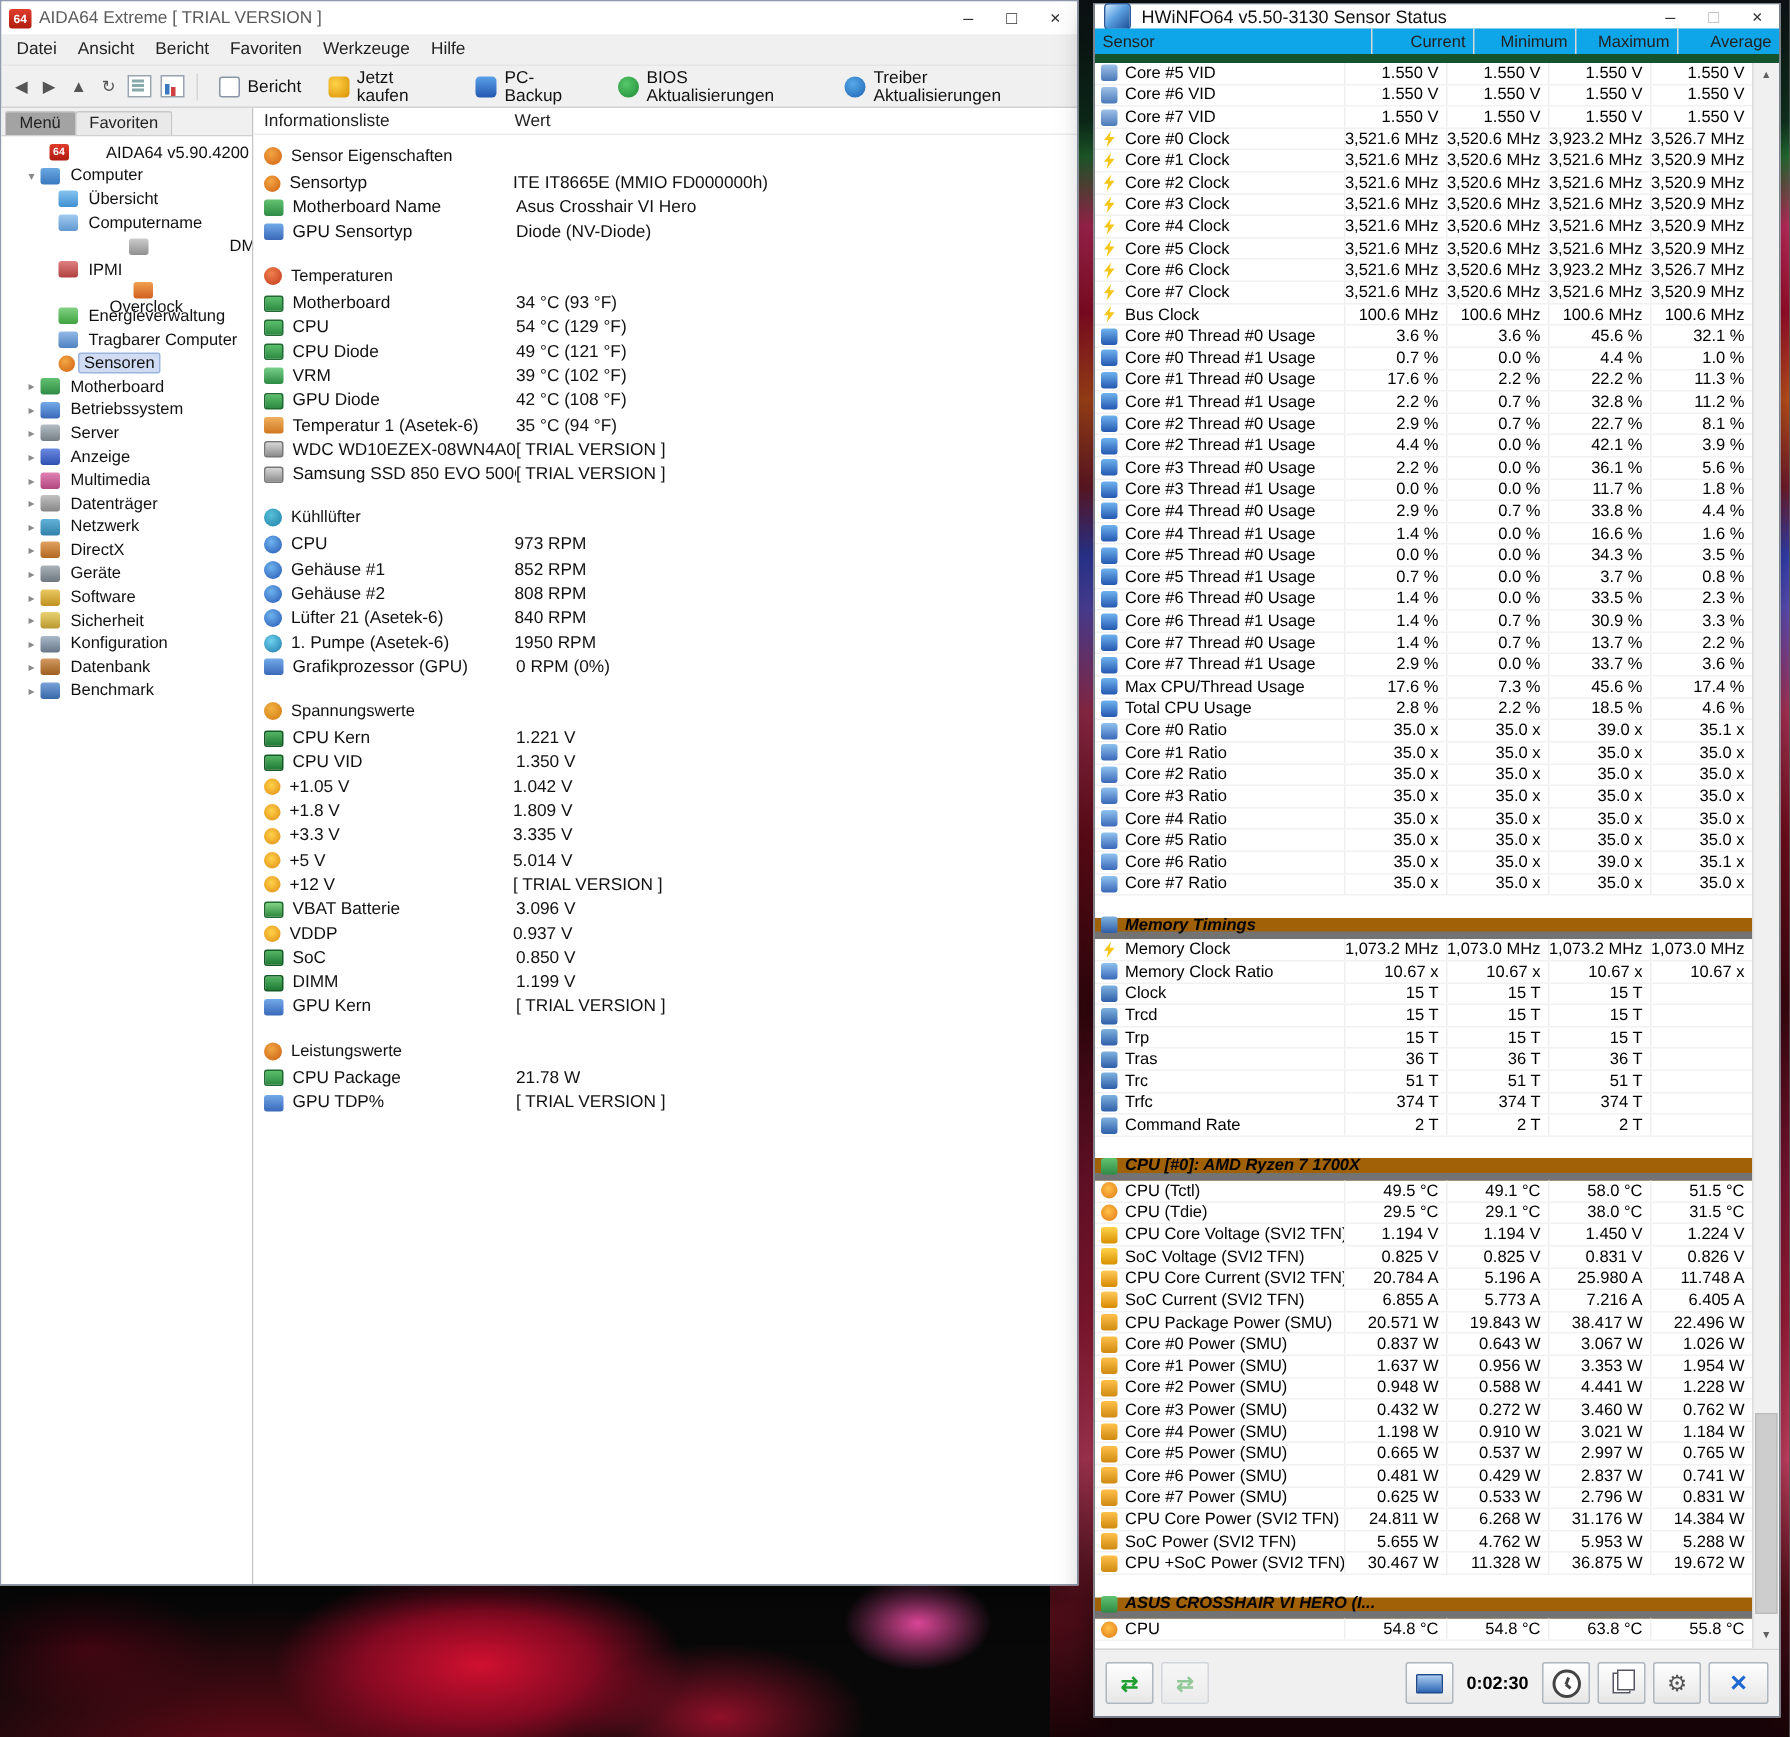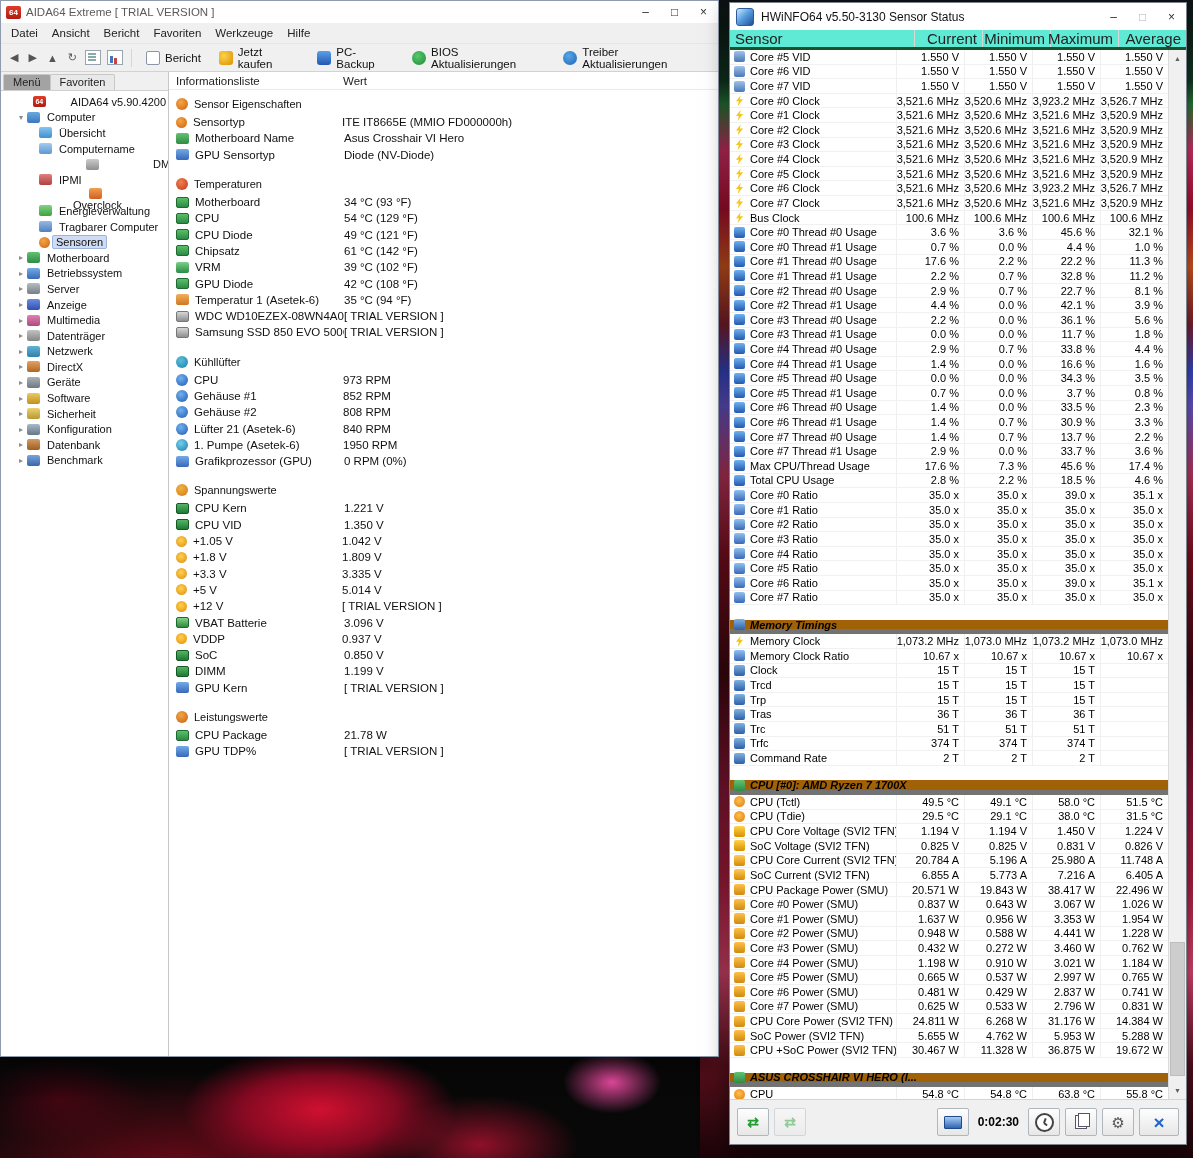--- a/index.html
+++ b/index.html
@@ -120,27 +120,27 @@
   .ri-disk{background:linear-gradient(#d6d6d6,#8e8e8e);border:1px solid #777;box-sizing:border-box}
   .ri-fan{background:radial-gradient(circle at 40% 35%,#6fb2ef,#2458b0);border-radius:50%;width:12px;height:12px}
   .ri-pump{background:radial-gradient(circle at 40% 35%,#6fd2ef,#1e78a8);border-radius:50%;width:12px;height:12px}
   .ri-volt{background:linear-gradient(#55b565,#1e7a34);border:1px solid #145a24;box-sizing:border-box}
   .ri-sun{background:radial-gradient(circle at 45% 40%,#ffd24a,#e08a10);border-radius:50%;width:11px;height:11px}
   .ri-battery{background:linear-gradient(#82d284,#2e8a3e);border:1px solid #1e6a2c;box-sizing:border-box}
   .ri-power{background:linear-gradient(#5bbf6b,#2c8a42);border:1px solid #1e6a30;box-sizing:border-box}
 
   
   .hw-win{left:729px;top:2px;width:458px;height:1143px;display:flex;flex-direction:column;border-color:#7a828e}
-  .hw-title{height:27px;background:#fff;display:flex;align-items:center;flex:0 0 auto}
+  .hw-title{height:16px;background:#fff;display:flex;align-items:center;flex:0 0 auto}
   .hw-logo{width:16px;height:16px;margin-left:6px;border:1px solid #2a5a9a;border-radius:3px;
            background:linear-gradient(135deg,#cfe8ff 0%,#5aa0e0 45%,#1d4e96 100%)}
   .hw-title-text{font-size:12px;color:#111;margin-left:7px}
   .hw-max{color:#b4b4b4}
-  .hw-header{height:17px;display:flex;background:#5eead4;border-bottom:3px solid #14532d;
-             font-size:15px;color:#222;flex:0 0 auto}
+  .hw-header{height:17px;display:flex;background:#0ea5e9;border-bottom:6px solid #14532d;
+             font-size:11px;color:#222;flex:0 0 auto}
   .hw-hcell{width:68px;display:flex;align-items:center;justify-content:flex-end;padding-right:5px;
             box-sizing:border-box;border-left:1px solid #d8d8d8}
   .hw-hsensor{flex:1;justify-content:flex-start;padding-left:5px;border-left:none}
   .hw-body-wrap{flex:1;display:flex;min-height:0;background:#fff}
   .hw-body{flex:1;overflow:hidden}
   .hw-row{display:flex;align-items:center;height:14.62px;box-sizing:border-box;
           border-bottom:1px solid #f1f1f1;font-size:11px;color:#000}
   .hw-label{flex:1;display:flex;align-items:center;padding-left:4px;overflow:hidden;white-space:nowrap;height:100%}
   .hw-icon{width:11px;height:11px;margin-right:5px;flex:0 0 auto;border-radius:2px}
   .hw-ltext{white-space:nowrap;overflow:hidden}
@@ -416,25 +416,20 @@
               <span class="row-icon ri-chip-green"></span>
               <span class="row-label">CPU</span>
               <span class="row-value">54 °C  (129 °F)</span>
             </div>
             <div class="list-row">
               <span class="row-icon ri-chip-green"></span>
               <span class="row-label">CPU Diode</span>
               <span class="row-value">49 °C  (121 °F)</span>
             </div>
             <div class="list-row">
-              <span class="row-icon ri-chip-green"></span>
-              <span class="row-label">Chipsatz</span>
-              <span class="row-value">61 °C  (142 °F)</span>
-            </div>
-            <div class="list-row">
               <span class="row-icon ri-vrm"></span>
               <span class="row-label">VRM</span>
               <span class="row-value">39 °C  (102 °F)</span>
             </div>
             <div class="list-row">
               <span class="row-icon ri-chip-green"></span>
               <span class="row-label">GPU Diode</span>
               <span class="row-value">42 °C  (108 °F)</span>
             </div>
             <div class="list-row">

